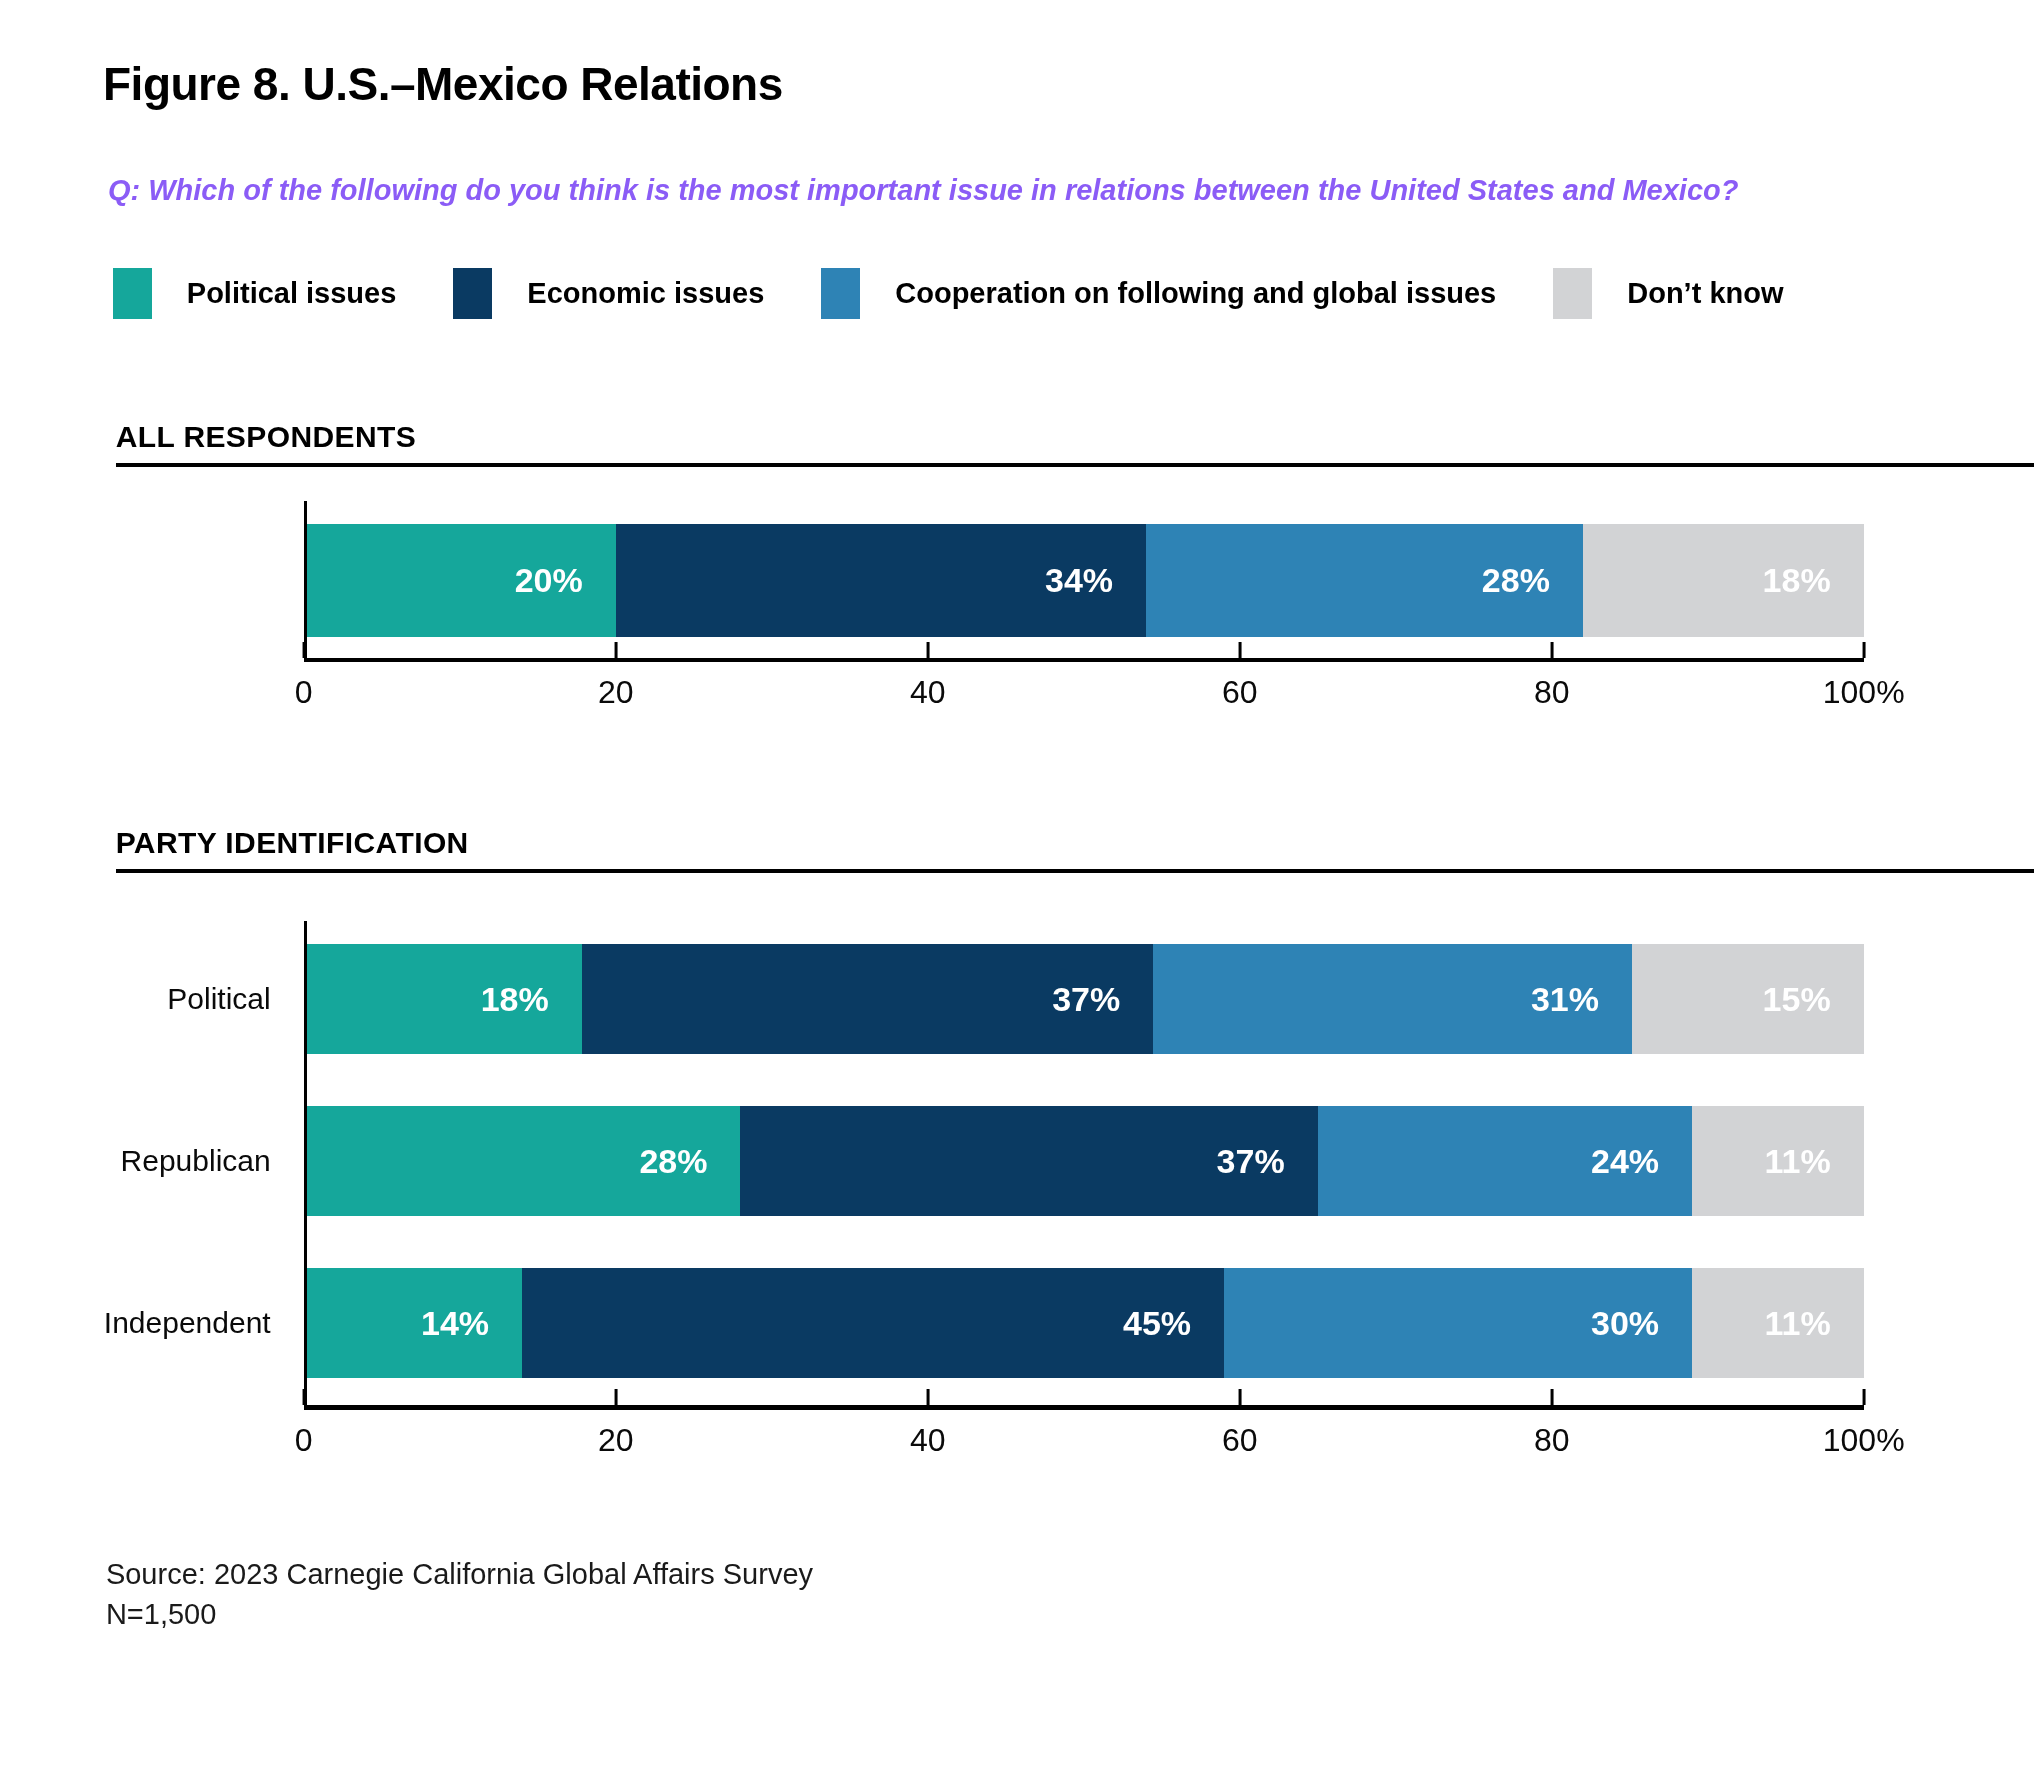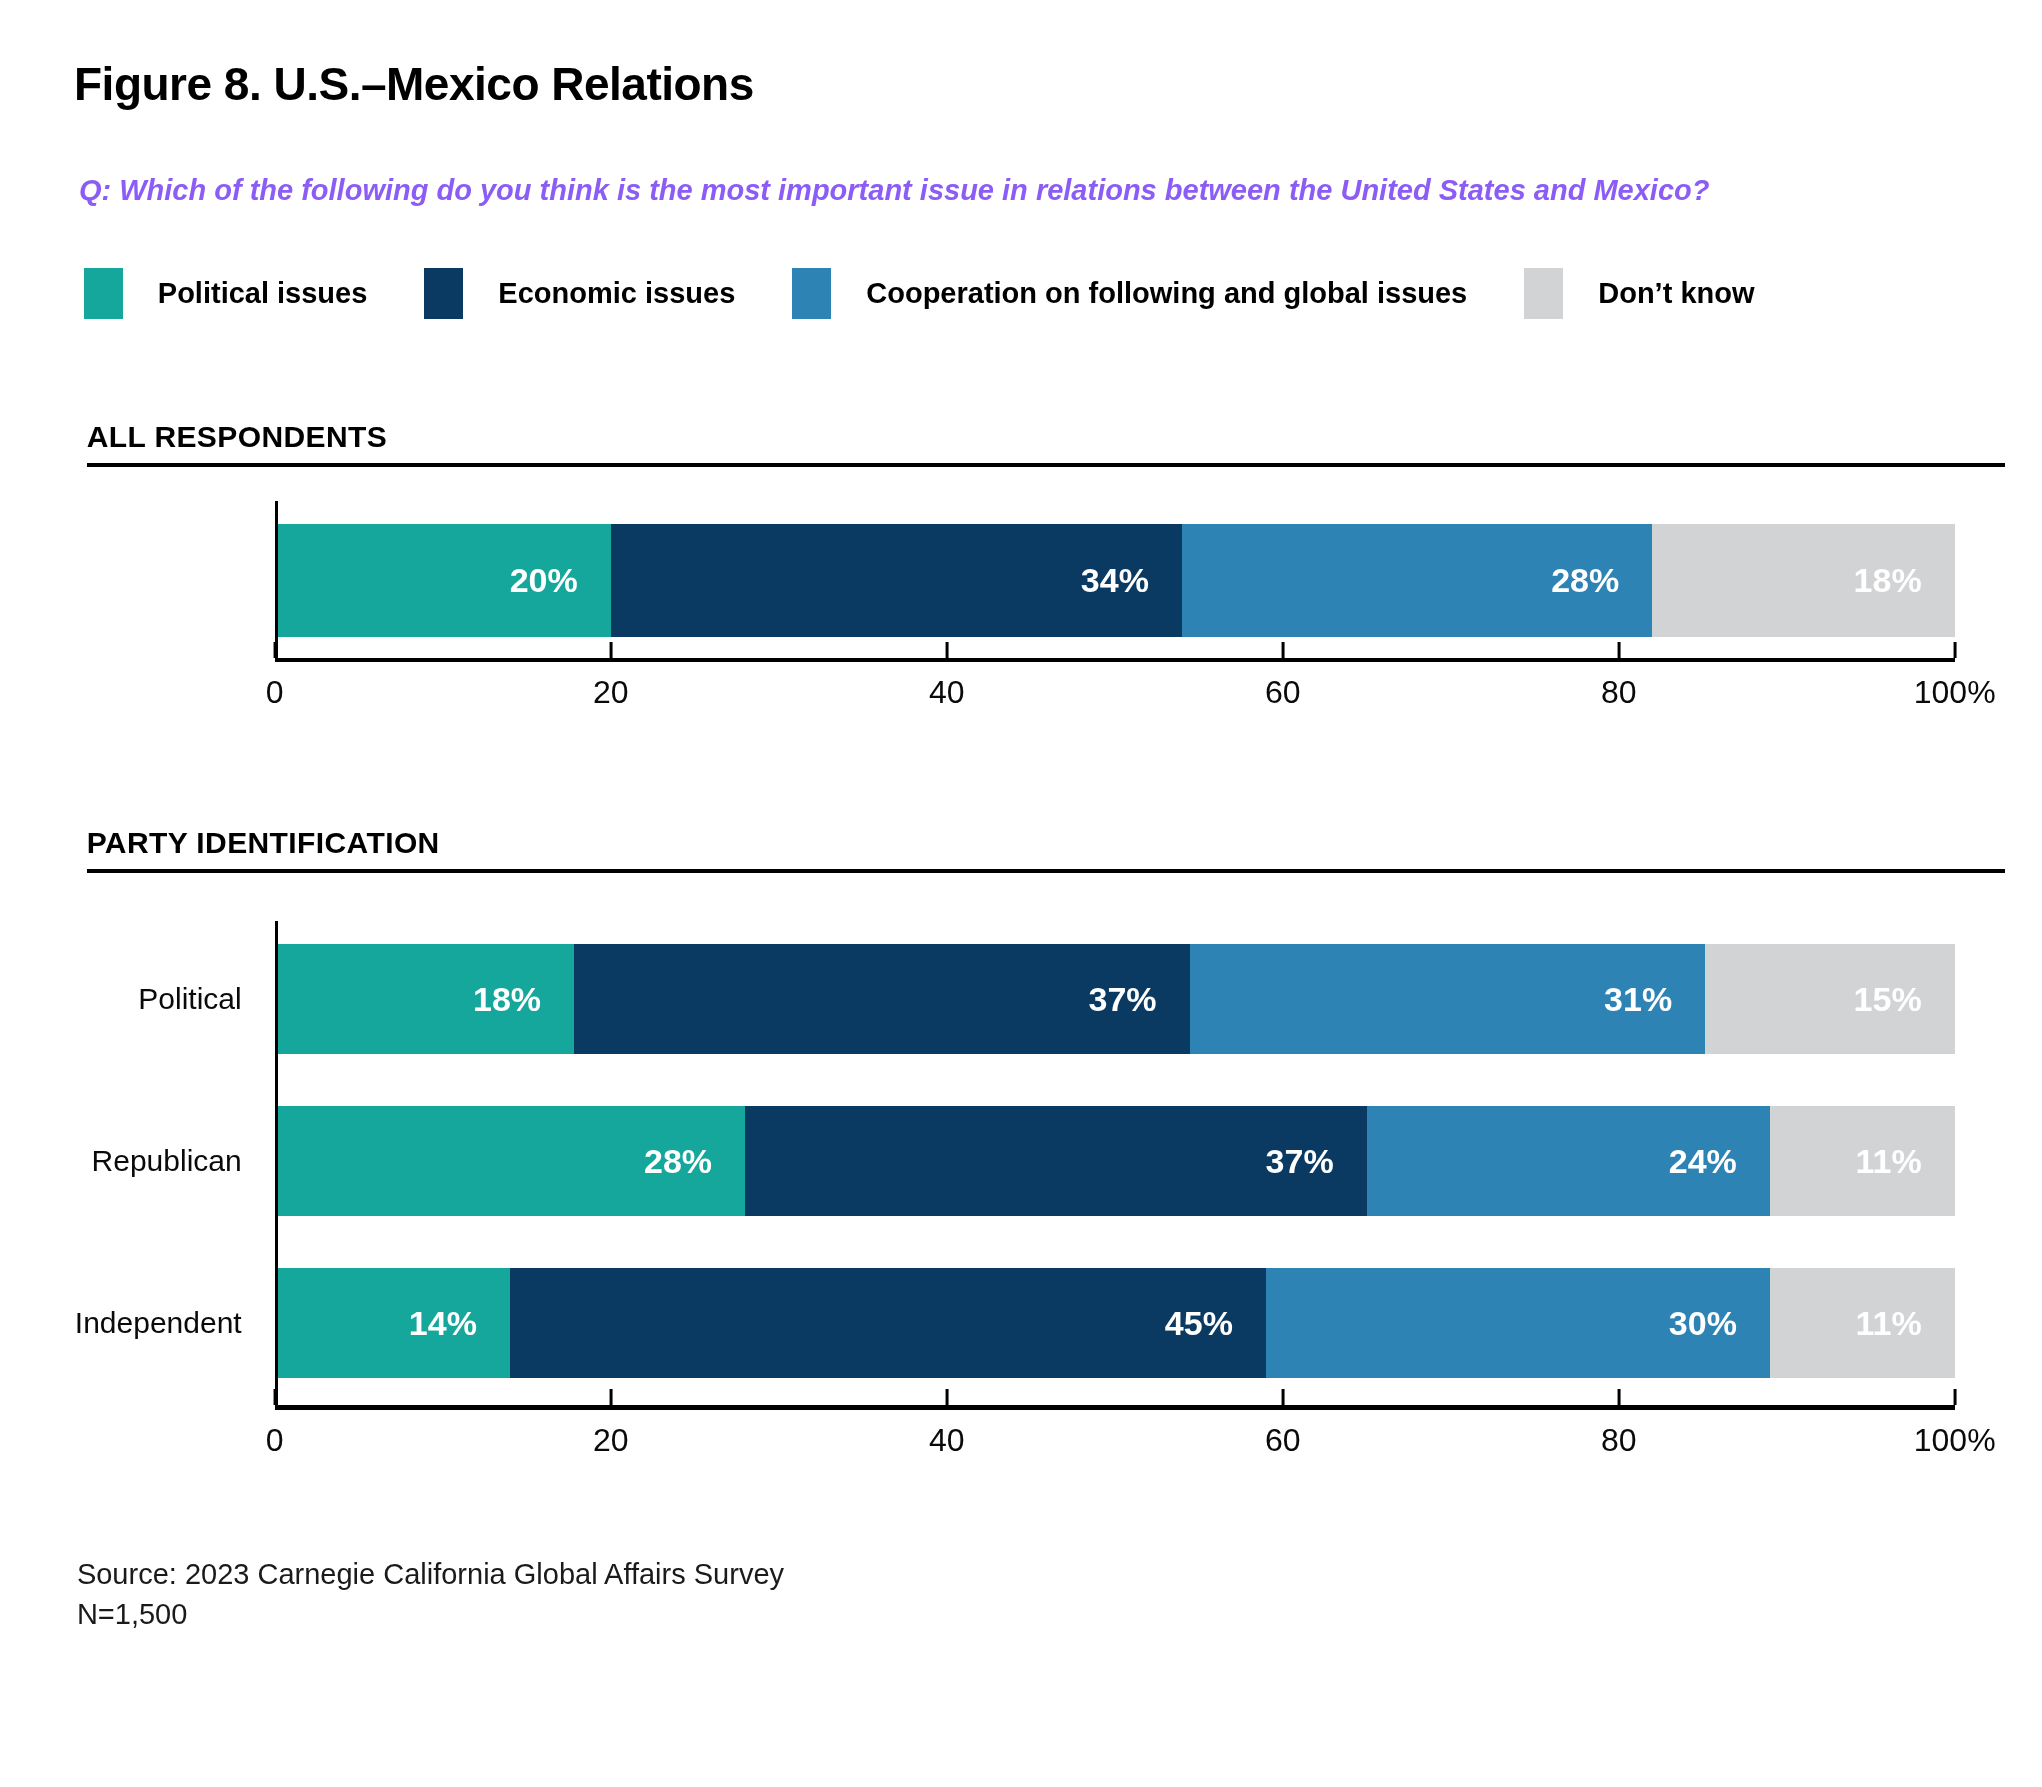--- a/index.html
+++ b/index.html
@@ -3,21 +3,21 @@
 <meta charset="utf-8">
 <style>
   html, body { margin: 0; padding: 0; background: #ffffff; }
   body {
     width: 2043px; height: 1788px;
     font-family: "Liberation Sans", "DejaVu Sans", sans-serif;
     color: #000;
     position: relative;
     overflow: hidden;
   }
-  .page { padding: 57px 38px 0 74px; }
+  .page { padding: 57px 38px 0 74px; margin-left: 29px; }
 
   .title {
     font-size: 46px; font-weight: bold; letter-spacing: -0.5px;
     margin: 0 0 63px 0; color: #000;
   }
   .question {
     font-size: 29px; font-weight: bold; font-style: italic;
     margin: 0 5.9px 61px 4.9px; color: #8b5cf6;
   }
 
@@ -27,21 +27,21 @@
   .legend-label { font-size: 29px; font-weight: bold; white-space: nowrap; }
 
   .section { margin-left: 12.7px; }
   .section-first { margin-top: 101px; }
   .section-second { margin-top: 110px; }
   .section-header {
     font-size: 30px; font-weight: bold; letter-spacing: 0.4px;
     width: 1918px; padding-bottom: 9px; border-bottom: 4.9px solid #000;
   }
 
-  .plot { position: relative; width: 1680px; margin-left: 188px; }
+  .plot { position: relative; width: 1560px; margin-left: 188px; }
   .plot-1 { margin-top: 57px; }
   .plot-2 { margin-top: 71px; }
   .y-line {
     position: absolute; left: 0; width: 2.9px; background: #000;
     top: -23.5px; bottom: 54px; z-index: 2;
   }
   .bars { display: flex; flex-direction: column; gap: 52px; }
   .bar-row { position: relative; display: flex; width: 100%; }
   .bar-row-tall { height: 113px; }
   .bar-row-party { height: 110px; }

